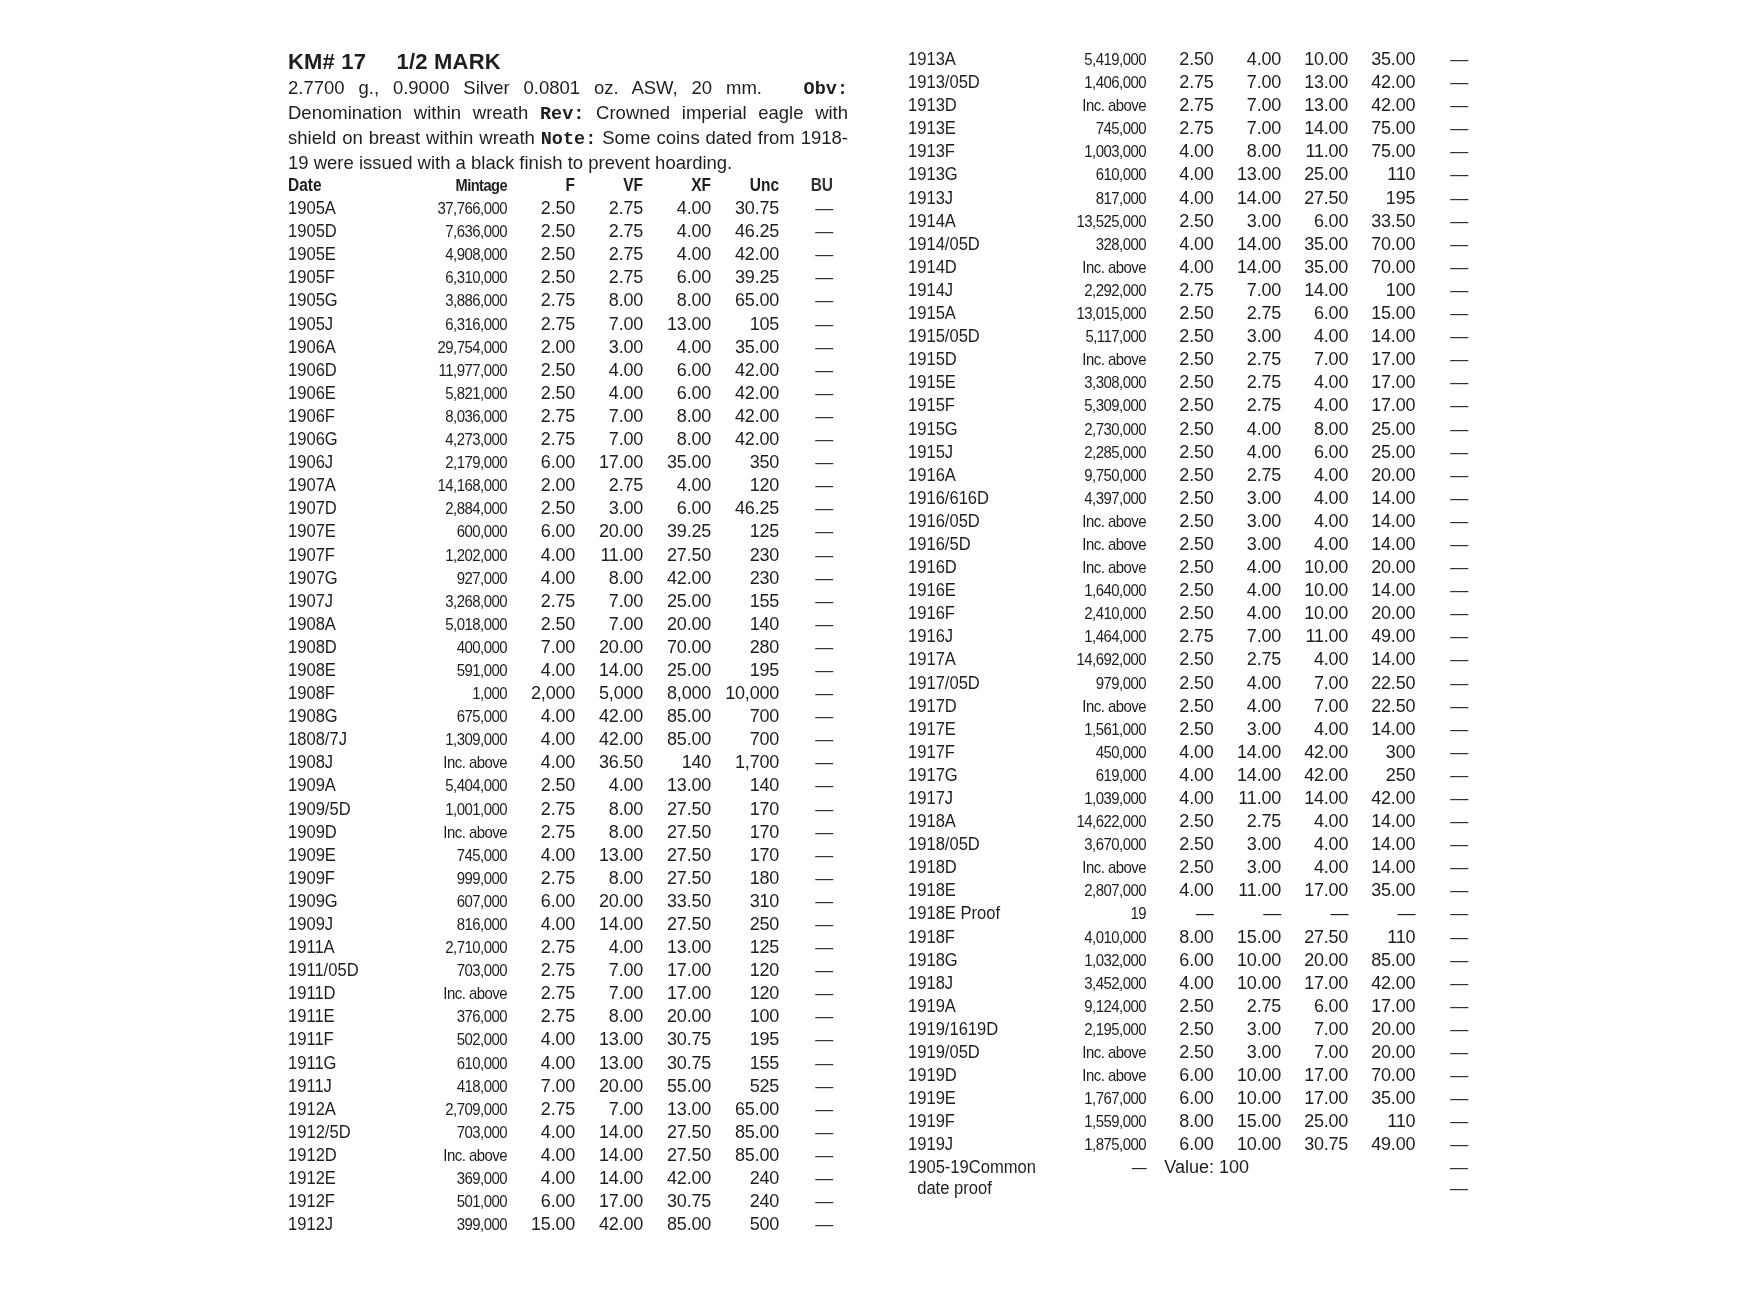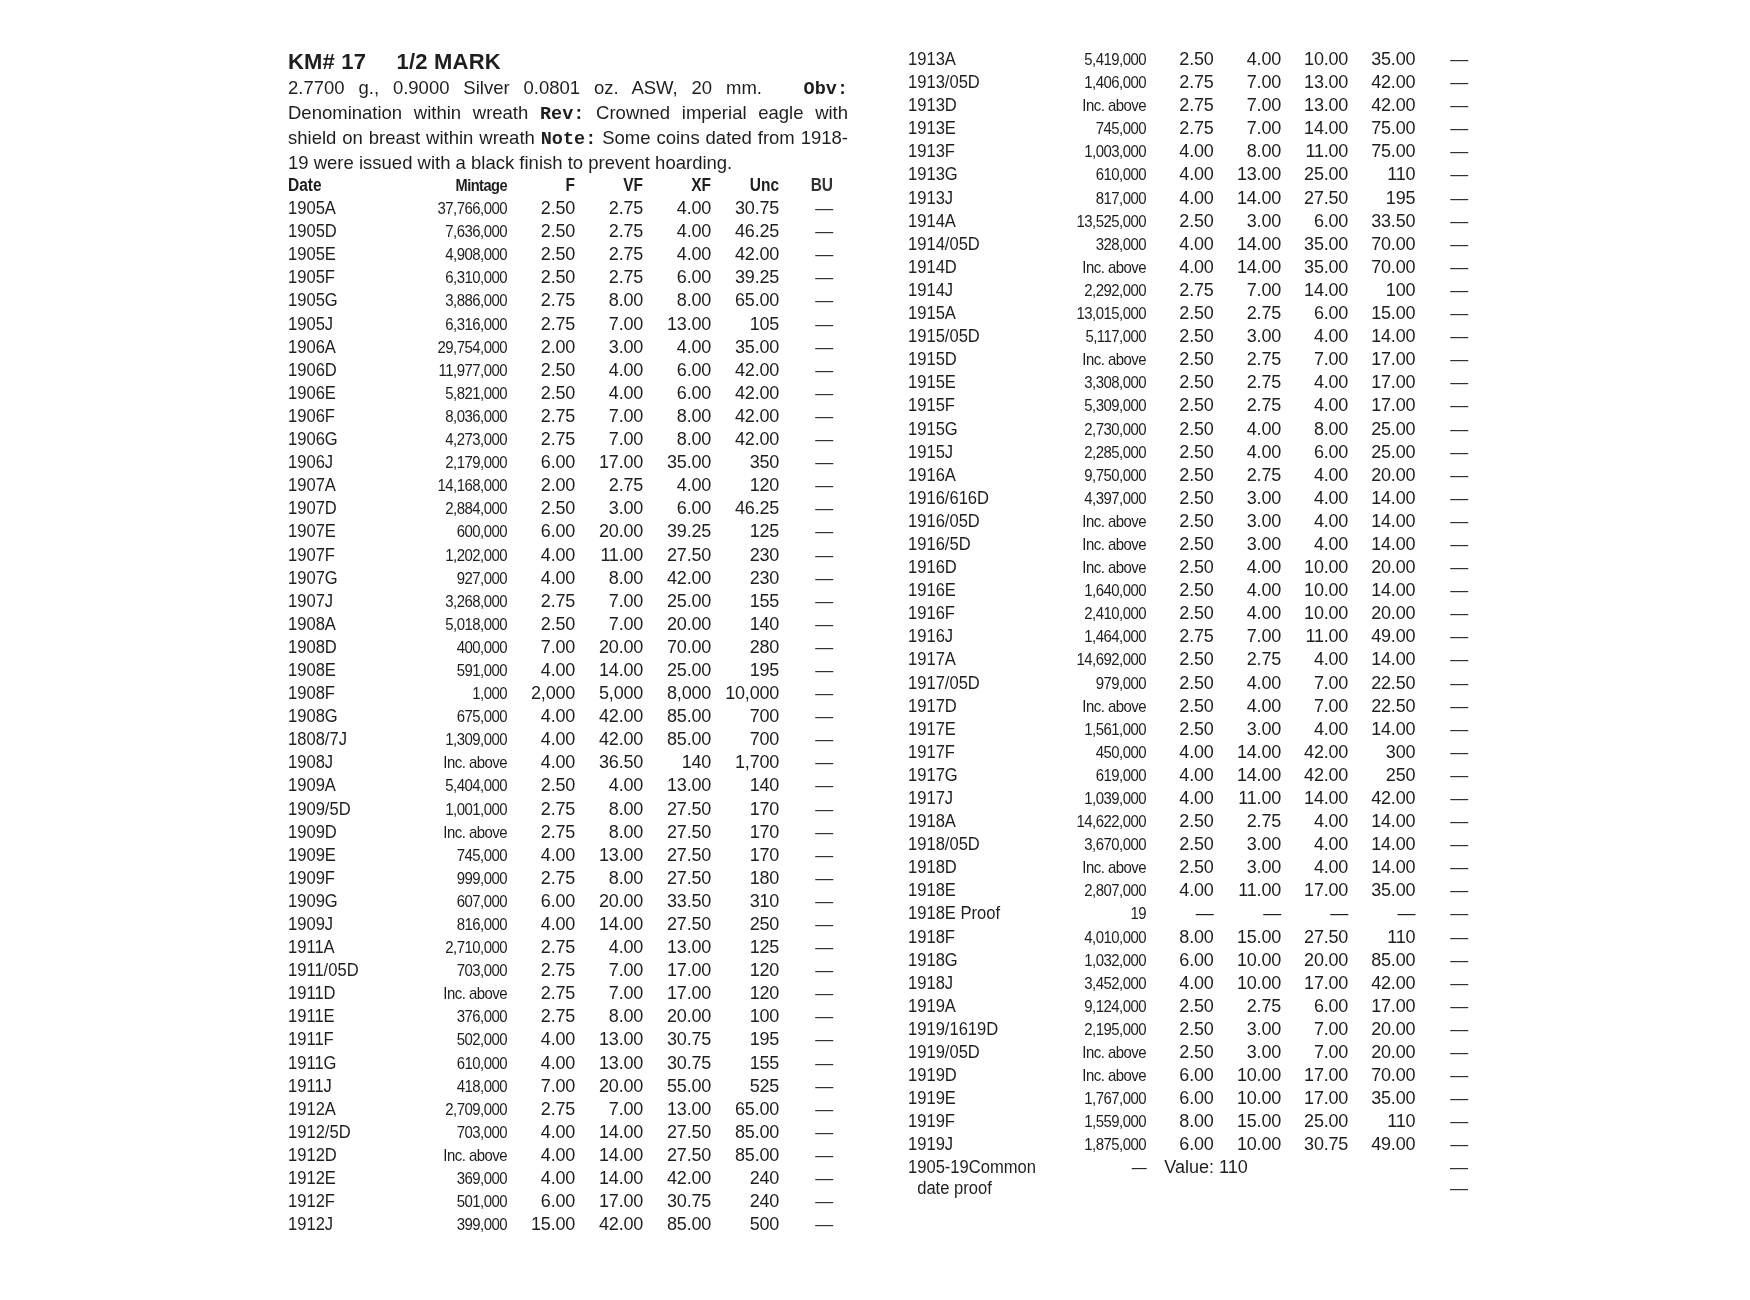--- a/index.html
+++ b/index.html
@@ -898,21 +898,21 @@
             <td class="c-num num">10.00</td>
             <td class="c-num num">30.75</td>
             <td class="c-num num">49.00</td>
             <td class="c-bu num">—</td>
           </tr>
         </tbody>
       <tbody>
         <tr class="footnote-row">
           <td class="c-date">1905-19Common</td>
           <td class="c-mint">—</td>
-          <td class="c-num" colspan="2" style="text-align:left;padding-left:18px;">Value: 110</td>
+          <td class="c-num" colspan="2" style="text-align:left;padding-left:18px;">Value: 100</td>
           <td class="c-num"></td>
           <td class="c-num"></td>
           <td class="c-bu">—</td>
         </tr>
         <tr class="footnote-row">
           <td class="c-date" style="padding-left:10px;">date proof</td>
           <td class="c-mint"></td>
           <td class="c-num"></td>
           <td class="c-num"></td>
           <td class="c-num"></td>

